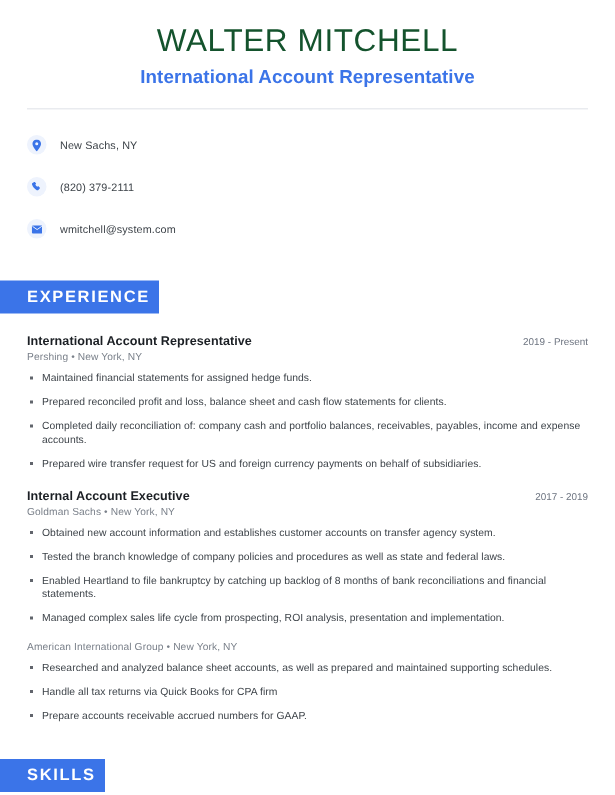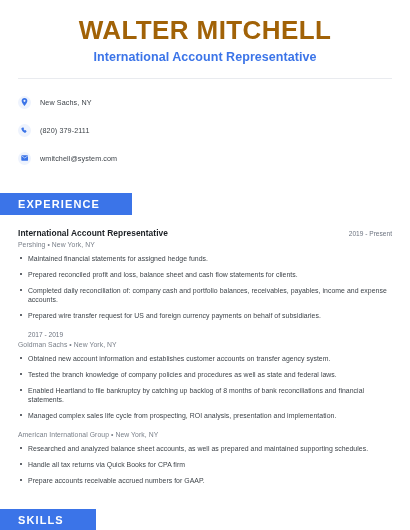--- a/index.html
+++ b/index.html
@@ -21,24 +21,24 @@
     overflow: hidden;
   }
 
   
   .header {
     padding-top: 16px;
     text-align: center;
   }
 
   .full-name {
-    font-size: 26px;
-    font-weight: bold;
+    font-size: 21px;
+    font-weight: normal;
     letter-spacing: 0.4px;
-    color: #a16207;
+    color: #14532d;
     line-height: 1.15;
   }
 
   .job-title {
     margin-top: 4px;
     font-size: 12.5px;
     font-weight: bold;
     color: #3b74e8;
     letter-spacing: 0.05px;
   }
@@ -83,21 +83,21 @@
   }
 
   
   .section-badge {
     display: inline-block;
     background: #3b74e8;
     color: #ffffff;
     font-size: 11px;
     font-weight: bold;
     letter-spacing: 1.1px;
-    padding: 5px 32px 5px 18px;
+    padding: 5px 6px 5px 18px;
     margin-left: 0;
   }
 
   .section-experience { margin-top: 25px; }
   .section-skills     { margin-top: 24px; }
 
   
   .entries { padding: 0 18px; margin-top: 13px; }
 
   .entry { margin-bottom: 11px; }
@@ -209,20 +209,21 @@
         <div class="bullets">
           <div class="bullet">Maintained financial statements for assigned hedge funds.</div>
           <div class="bullet">Prepared reconciled profit and loss, balance sheet and cash flow statements for clients.</div>
           <div class="bullet">Completed daily reconciliation of: company cash and portfolio balances, receivables, payables, income and expense accounts.</div>
           <div class="bullet">Prepared wire transfer request for US and foreign currency payments on behalf of subsidiaries.</div>
         </div>
       </div>
 
       <div class="entry">
         <div class="entry-head">
+          <span class="entry-role">Internal Account Executive</span>
           <span class="entry-dates">2017 - 2019</span>
         </div>
         <div class="entry-org">Goldman Sachs • New York, NY</div>
         <div class="bullets">
           <div class="bullet">Obtained new account information and establishes customer accounts on transfer agency system.</div>
           <div class="bullet">Tested the branch knowledge of company policies and procedures as well as state and federal laws.</div>
           <div class="bullet">Enabled Heartland to file bankruptcy by catching up backlog of 8 months of bank reconciliations and financial statements.</div>
           <div class="bullet">Managed complex sales life cycle from prospecting, ROI analysis, presentation and implementation.</div>
         </div>
       </div>

